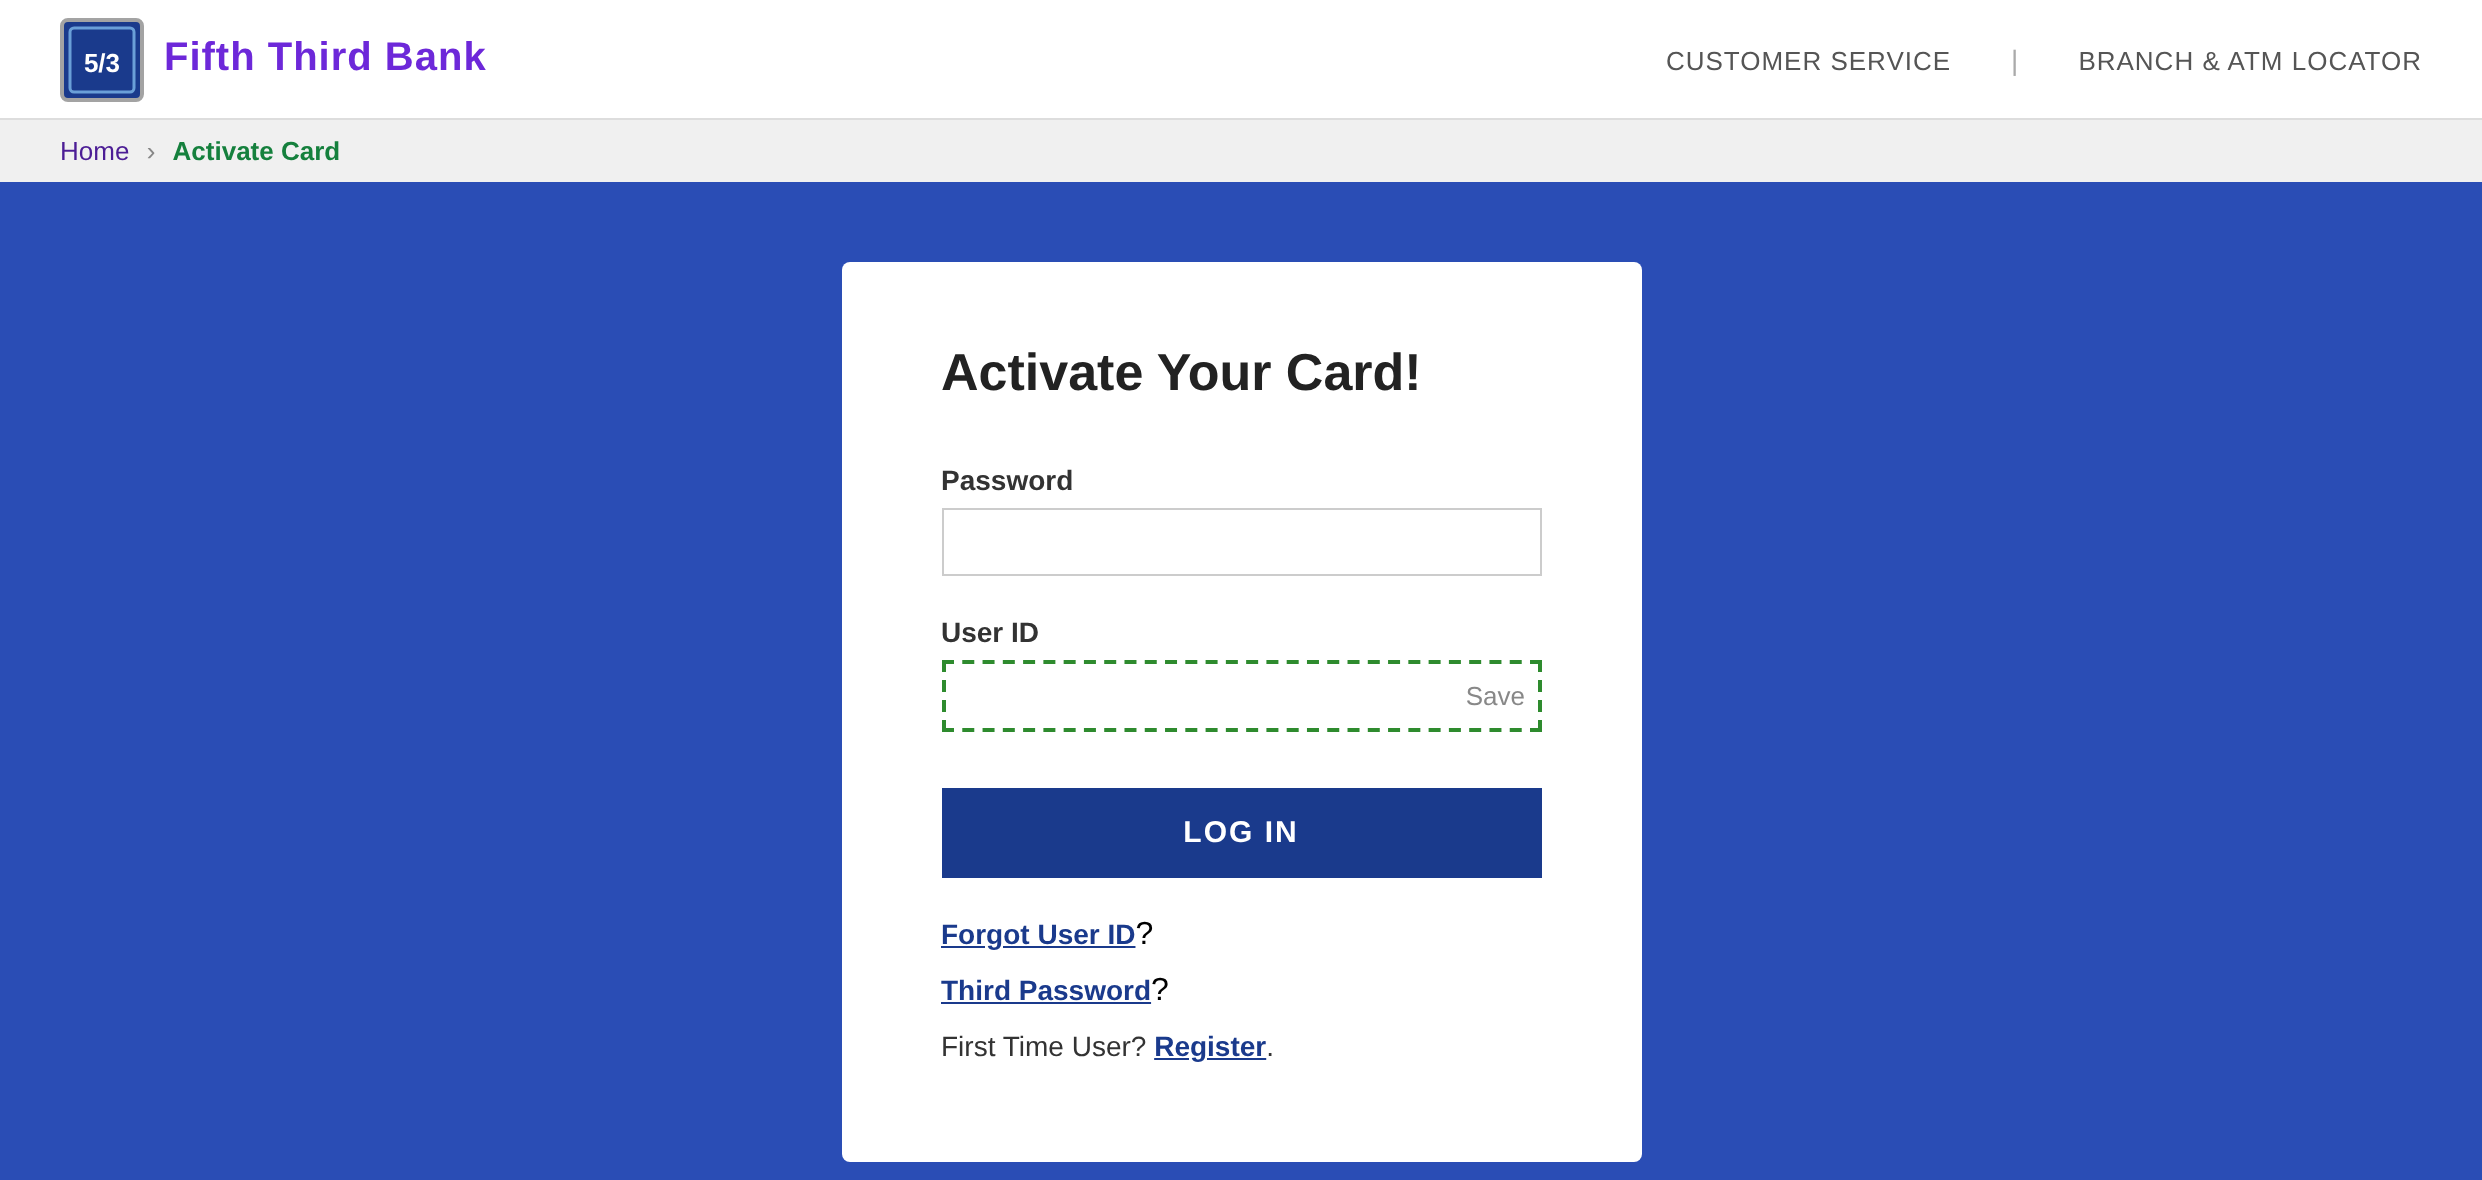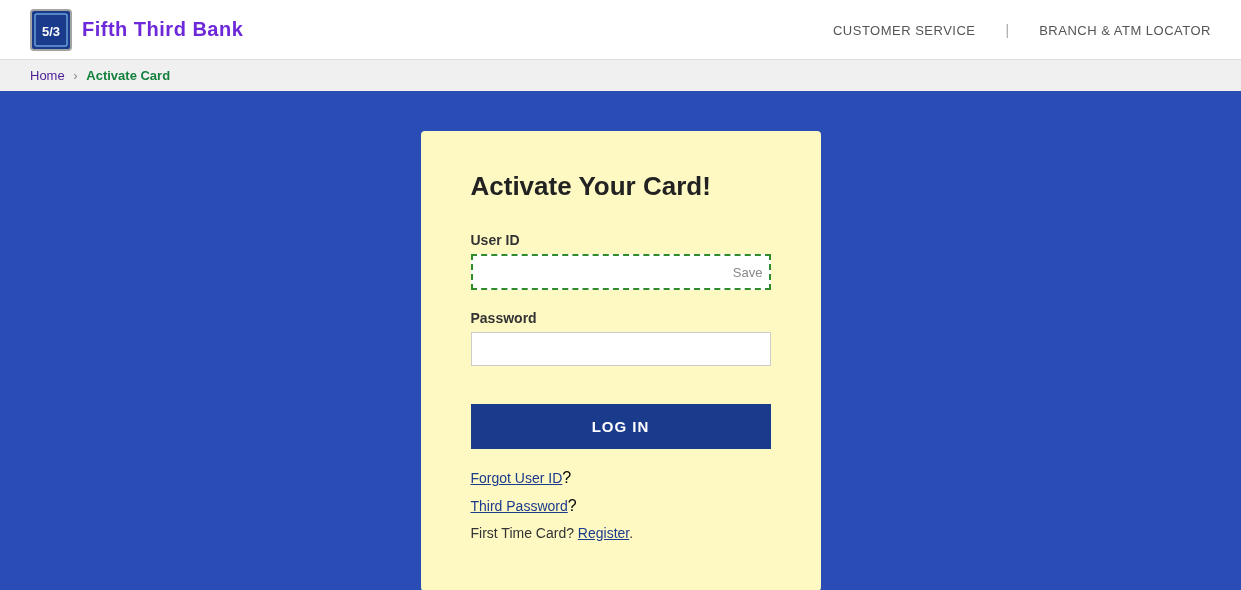--- a/index.html
+++ b/index.html
@@ -81,21 +81,21 @@
       background: #2a4db5;
       min-height: 510px;
       display: flex;
       align-items: flex-start;
       justify-content: center;
       padding: 40px 20px 40px;
     }
 
     
     .card {
-      background: #fef9c3;
+      background: #ffffff;
       border-radius: 4px;
       padding: 40px 50px 50px;
       width: 400px;
       min-width: 380px;
     }
     .card-title {
       font-size: 26px;
       font-weight: bold;
       color: #222;
       margin-bottom: 30px;
@@ -139,33 +139,34 @@
     .login-button {
       width: 100%;
       padding: 14px;
       background: #1a3a8c;
       color: #fff;
       font-size: 15px;
       font-weight: bold;
       letter-spacing: 1px;
       border: none;
       cursor: pointer;
-      margin-top: 18px;
+      margin-top: 8px;
       margin-bottom: 20px;
     }
 
     .helper-links {
       display: flex;
       flex-direction: column;
       gap: 10px;
     }
     .helper-links a {
       color: #1a3a8c;
       font-size: 14px;
       text-decoration: underline;
+      font-weight: bold;
     }
     .helper-links .inline-line {
       font-size: 14px;
       color: #333;
     }
     .helper-links .inline-line a {
       color: #1a3a8c;
       text-decoration: underline;
       text-align: right;
     }
@@ -196,44 +197,44 @@
   <span class="separator">›</span>
   <span class="current">Activate Card</span>
 </div>
 
 <main class="main-content">
   <div class="card">
     <h1 class="card-title">Activate Your Card!</h1>
 
     
     <div class="field-group">
+      <label class="field-label">Password</label>
+      <div class="field-wrapper">
+        <input type="password" class="field-input" style="">
+      </div>
+    </div>
+
+    
+    <div class="field-group">
       <label class="field-label">User ID</label>
       <div class="field-wrapper">
         <input type="text" class="field-input focused" style="">
         <span class="save-label">Save</span>
       </div>
     </div>
 
     
-    <div class="field-group">
-      <label class="field-label">Password</label>
-      <div class="field-wrapper">
-        <input type="password" class="field-input" style="">
-      </div>
-    </div>
-
-    
     <button class="login-button">LOG IN</button>
 
     
     <div class="helper-links">
       <div>
         <a href="#">Forgot User ID</a><span>?</span>
       </div>
       <div>
         <a href="#">Third Password</a><span>?</span>
       </div>
       <div class="inline-line">
-        <span>First Time Card? </span><a href="#">Register</a><span>.</span>
+        <span>First Time User? </span><a href="#">Register</a><span>.</span>
       </div>
     </div>
   </div>
 </main>
 
 </body></html>

